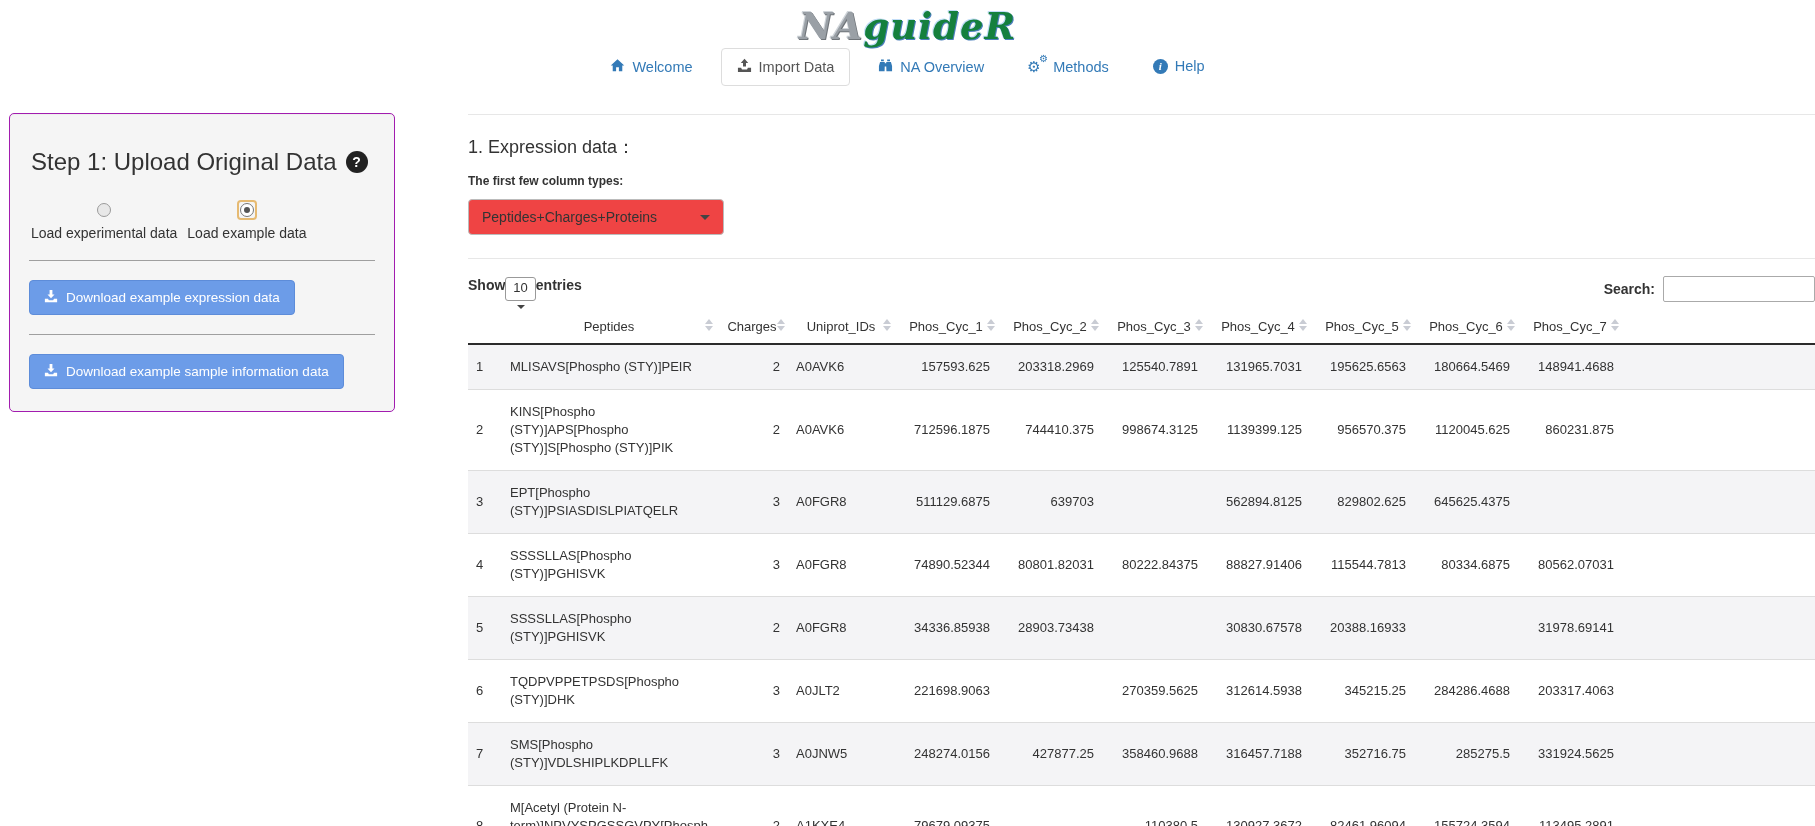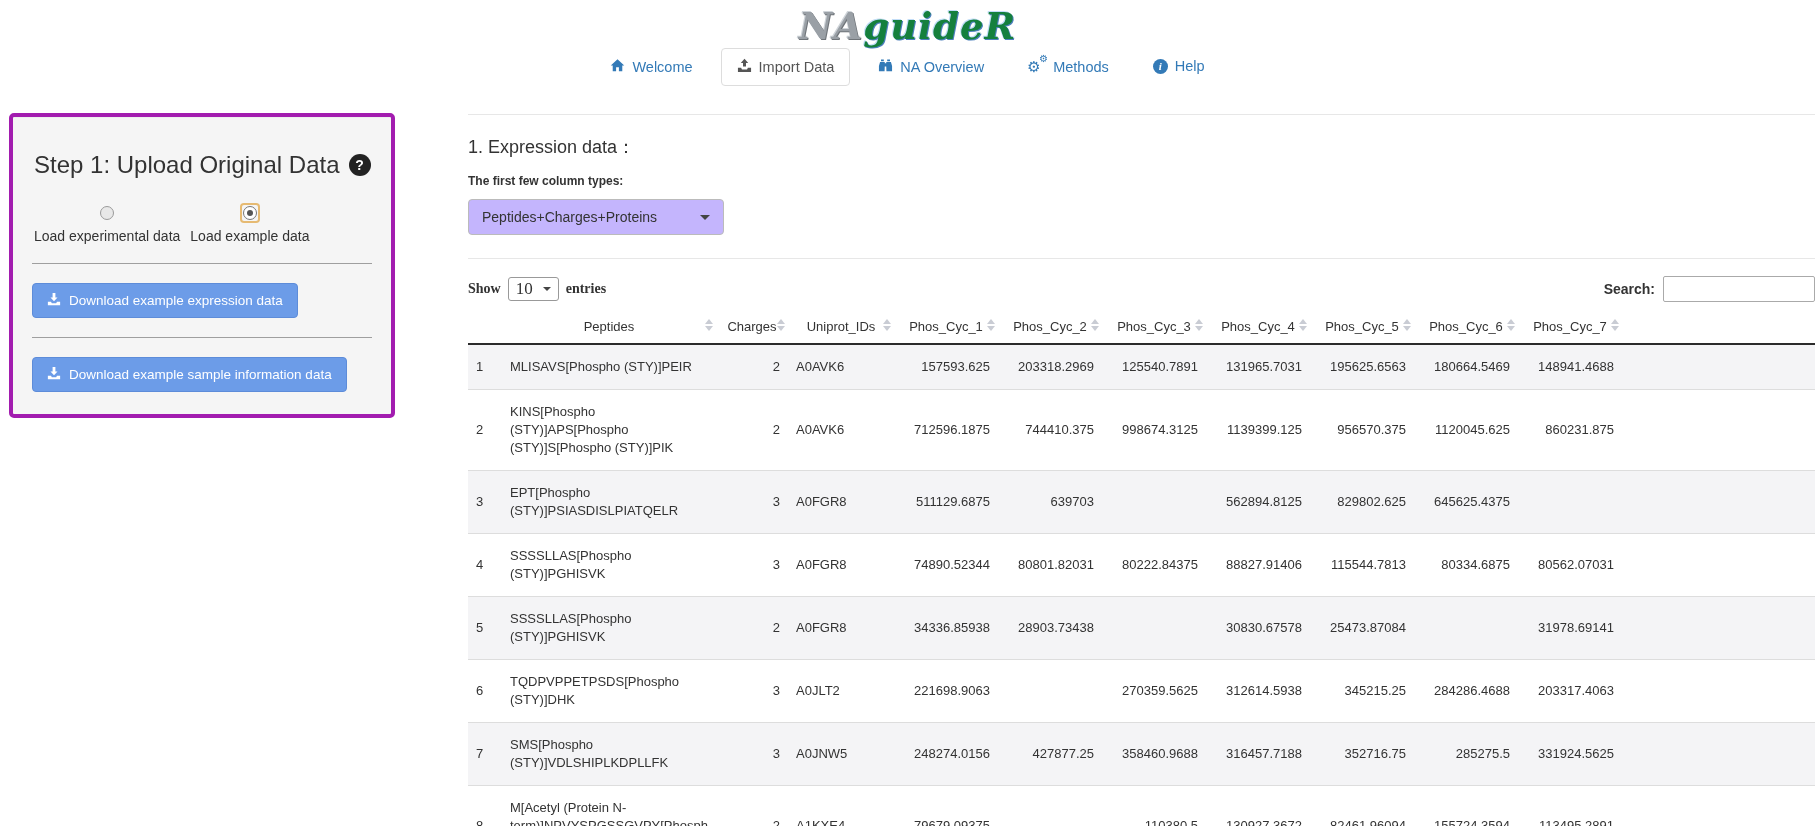--- a/index.html
+++ b/index.html
@@ -26,21 +26,21 @@
   .info-circle { display: inline-flex; align-items: center; justify-content: center; width: 15px; height: 15px;
                  border-radius: 50%; background: #337ab7; color: #fff; font-family: "Liberation Serif", serif;
                  font-weight: bold; font-style: italic; font-size: 11px; }
 
   
   .page-body { display: flex; align-items: flex-start; }
   .sidebar-col { width: 412px; flex: 0 0 412px; }
   .main-col { flex: 1; padding-left: 56px; padding-top: 26px; min-width: 0; }
 
   
-  .panel { margin: 25px 0 0 9px; width: 386px; background: #f5f5f5; border: 4px solid #a21caf;
+  .panel { margin: 25px 0 0 9px; width: 386px; background: #f5f5f5; border: 1px solid #a21caf;
            border-radius: 5px; padding: 20px 19px 22px 19px; box-shadow: inset 0 1px 1px rgba(0,0,0,.03); }
   .panel h2 { font-size: 24px; font-weight: normal; color: #333; display: flex; align-items: center; gap: 9px;
               margin: 14px 0 26px 2px; }
   .q-circle { display: inline-flex; align-items: center; justify-content: center; width: 22px; height: 22px;
               border-radius: 50%; background: #222; color: #fff; font-size: 14px; font-weight: bold; flex: 0 0 22px; }
   .radio-row { display: flex; align-items: center; gap: 10px; margin: 0 0 4px 2px; font-size: 14px; }
   .radio-opt { display: flex; align-items: center; gap: 7px; cursor: pointer; flex-direction: column; }
   .radio-circle { width: 14px; height: 14px; border-radius: 50%; border: 1px solid #9a9a9a;
                   background: #e8e8e8; position: relative; flex: 0 0 14px; }
   .radio-opt.checked .radio-box { box-shadow: 0 0 0 2px rgba(224,166,70,.75); border-radius: 2px; }
@@ -51,31 +51,31 @@
   .panel hr { border: none; border-top: 1px solid #9f9f9f; margin: 19px 0; }
   .dl-btn { display: inline-flex; align-items: center; gap: 8px; background: #6c9ce8; border: 1px solid #5d8cd9;
             color: #fff; font-size: 13.5px; padding: 8px 14px; border-radius: 4px; cursor: pointer;
             font-family: inherit; }
   .dl-btn svg { fill: #fff; }
 
   
   .top-divider { border: none; border-top: 1px solid #e7e7e7; margin: 0 0 20px 0; }
   .section-title { font-size: 18px; font-weight: normal; color: #333; margin-bottom: 15px; }
   .field-label { font-size: 12px; font-weight: bold; margin-bottom: 11px; }
-  .select-box { width: 256px; height: 36px; border: 1px solid #bbb; border-radius: 4px; background: #c4b5fd;
+  .select-box { width: 256px; height: 36px; border: 1px solid #bbb; border-radius: 4px; background: #ef4444;
                 display: flex; align-items: center; justify-content: space-between; padding: 0 13px;
                 font-size: 14px; color: #333; cursor: pointer; }
   .caret-down { width: 0; height: 0; border-left: 5px solid transparent; border-right: 5px solid transparent;
                 border-top: 5px solid #444; }
   .mid-divider { border: none; border-top: 1px solid #e7e7e7; margin: 23px 0 17px 0; }
 
   .dt-controls { display: flex; justify-content: space-between; align-items: center; margin: 0 0 8px 0; }
-  .show-entries { display: flex; align-items: center; gap: 7px; font-weight: bold; font-size: 14px; font-family: Liberation Serif, serif; }
+  .show-entries { display: flex; font-weight: bold; font-size: 14px; }
   .mini-select { display: inline-flex; align-items: center; gap: 10px; border: 1px solid #999; border-radius: 3px;
-                 background: #fff; padding: 2px 7px; font-size: 17px; font-weight: normal; cursor: pointer; height: 24px; }
+                 background: #fff; padding: 2px 7px; font-size: 13px; font-weight: normal; cursor: pointer; height: 24px; flex-direction: column; }
   .mini-select .caret-down { border-left-width: 4px; border-right-width: 4px; border-top-width: 4px; }
   .search-wrap { display: flex; align-items: center; gap: 8px; font-weight: bold; font-size: 14px; }
   .search-wrap input { width: 152px; height: 26px; border: 1px solid #aaa; border-radius: 2px; padding: 0 6px;
                  font-family: inherit; font-size: 13px; }
 
   
   table.data { border-collapse: collapse; width: 100%; table-layout: fixed; font-size: 13px; }
   table.data thead th { border-bottom: 2px solid #2b2b2b; padding: 9px 6px; font-weight: normal;
                  text-align: center; position: relative; cursor: pointer; color: #333; white-space: nowrap; }
   th .sort-icons { position: absolute; right: 3px; top: 50%; margin-top: -8px; display: inline-flex;
@@ -317,21 +317,21 @@
           </tr>
           <tr>
             <td class="c-idx">5</td>
             <td class="c-pep">SSSSLLAS[Phospho (STY)]PGHISVK</td>
             <td class="c-charges">2</td>
             <td class="c-uni">A0FGR8</td>
             <td class="c-num">34336.85938</td>
             <td class="c-num">28903.73438</td>
             <td class="c-num"></td>
             <td class="c-num">30830.67578</td>
-            <td class="c-num">25473.87084</td>
+            <td class="c-num">20388.16933</td>
             <td class="c-num"></td>
             <td class="c-num">31978.69141</td>
             <td class="c-fill"></td>
           </tr>
           <tr>
             <td class="c-idx">6</td>
             <td class="c-pep">TQDPVPPETPSDS[Phospho (STY)]DHK</td>
             <td class="c-charges">3</td>
             <td class="c-uni">A0JLT2</td>
             <td class="c-num">221698.9063</td>

